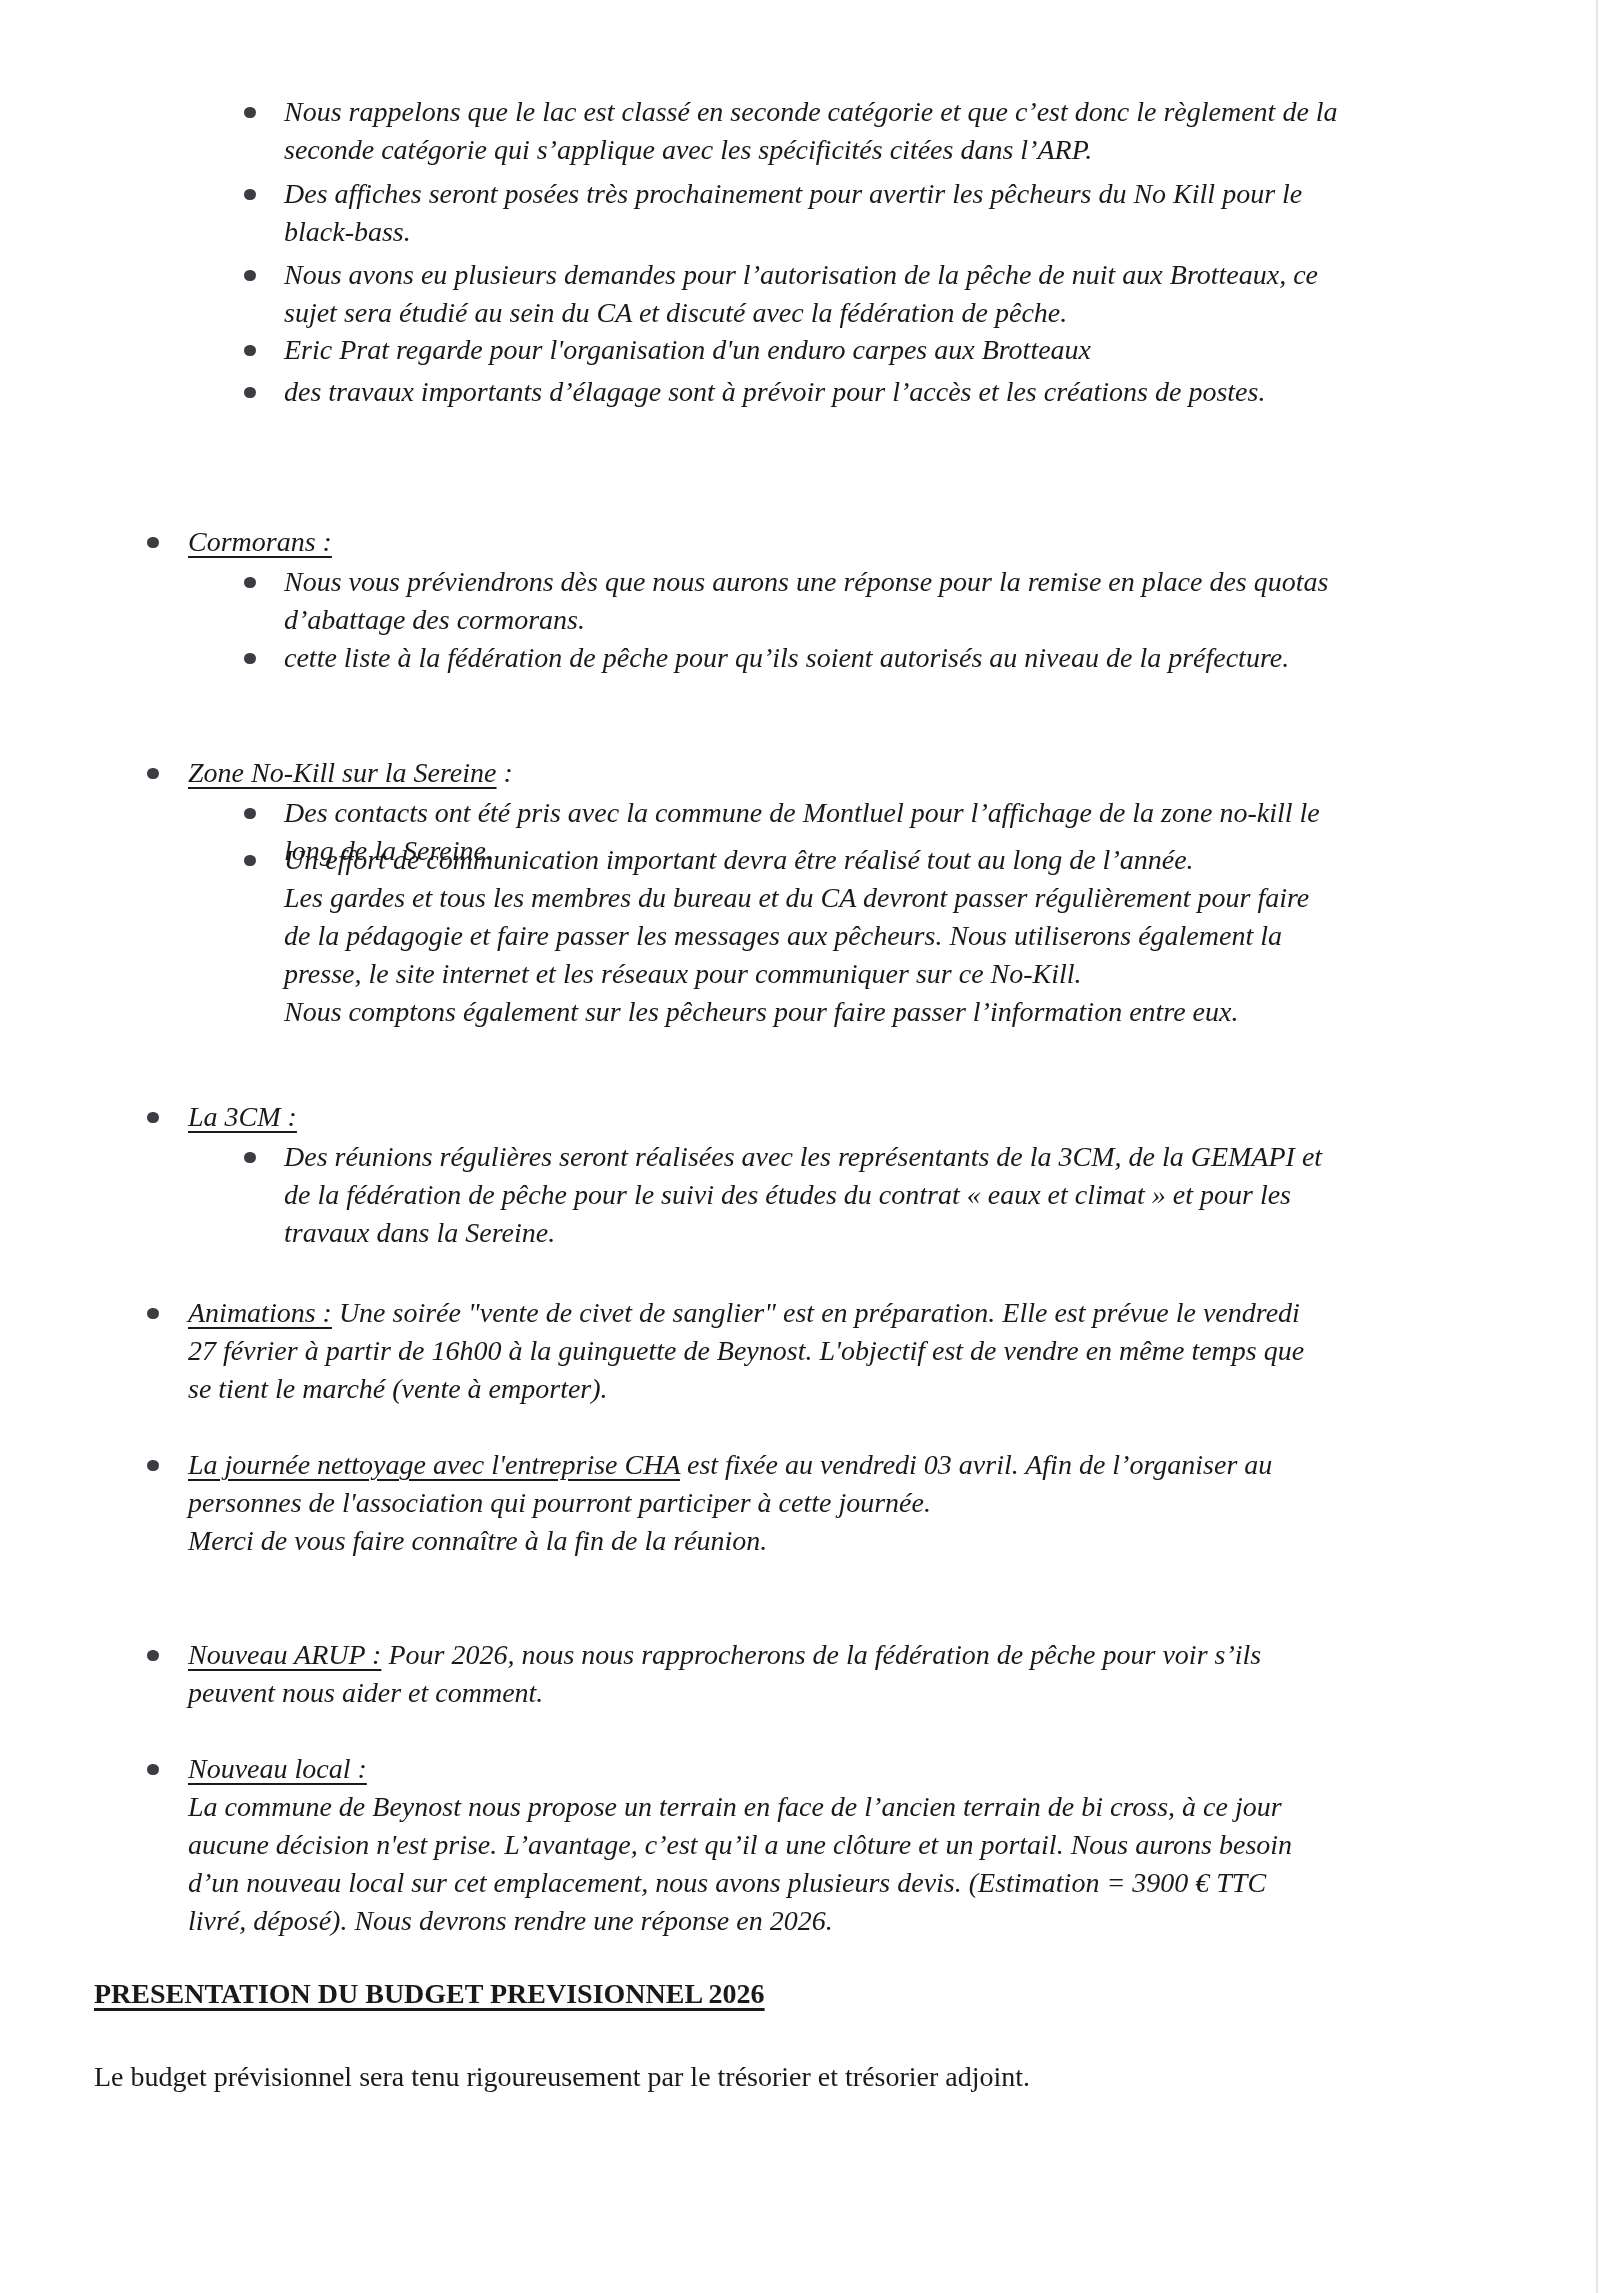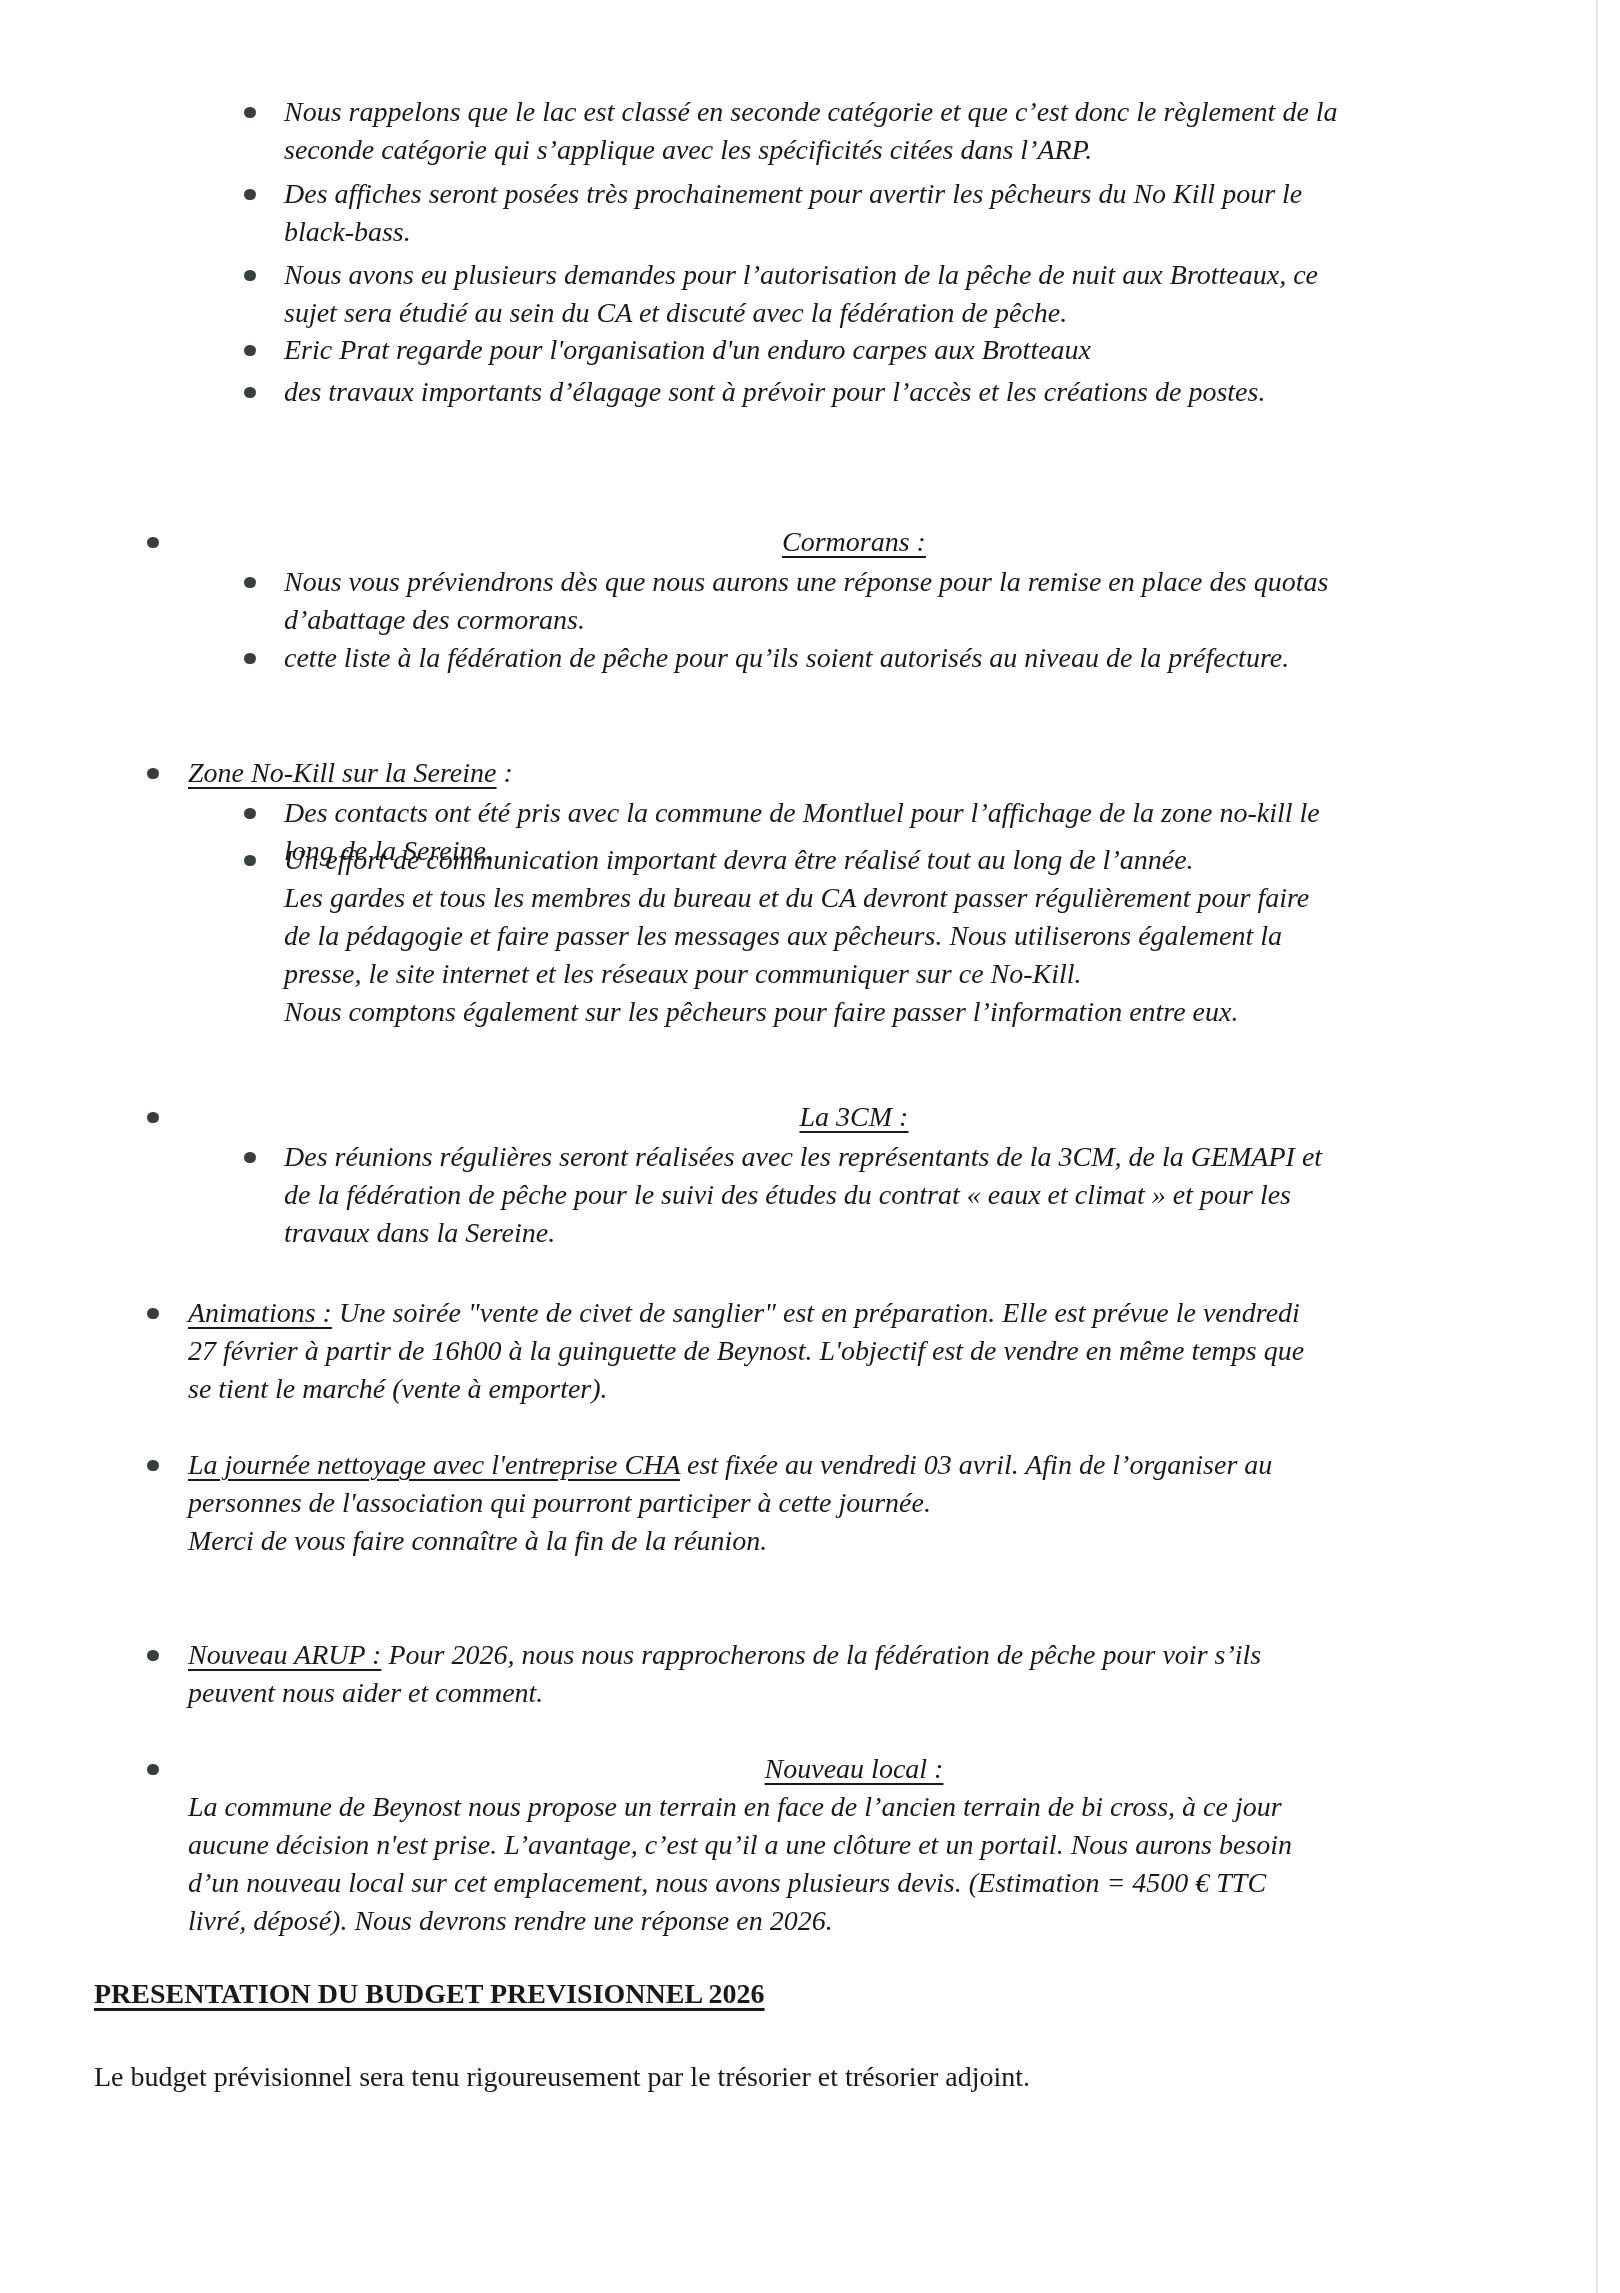--- a/index.html
+++ b/index.html
@@ -7,21 +7,21 @@
          font-family: "Liberation Serif", "DejaVu Serif", serif; color: #1a1a1a; }
   .scanline { position: absolute; left: 1596px; top: 0; width: 1.8px; height: 2293px; background: #e6e6e6; }
   .page { position: absolute; left: 0; top: 0; width: 1620px; }
   .blk { position: absolute; font-size: 28px; line-height: 38px; font-style: italic; }
   .b1 { left: 188px; width: 1332px; }
   .b2 { left: 284px; width: 1242px; }
   .dot { position: absolute; width: 11.7px; height: 11.7px; border-radius: 50%; background: #3a3d42; }
   .b1 .dot { left: -41px; top: 13.5px; }
   .b2 .dot { left: -40px; top: 13.5px; }
   .line { display: block; white-space: nowrap; }
-  .u { text-decoration: underline; text-underline-offset: 4.5px; text-decoration-thickness: 1.8px; text-align: center; }
+  .u { text-decoration: underline; text-underline-offset: 4.5px; text-decoration-thickness: 1.8px; }
   .heading { position: absolute; left: 94px; top: 1975px; font-size: 28px; line-height: 38px;
              font-weight: bold; text-decoration: underline; text-underline-offset: 5.4px; text-decoration-thickness: 2.7px; white-space: nowrap; }
   .para { position: absolute; left: 94px; top: 2058px; font-size: 28px; line-height: 38px; white-space: nowrap; }
 </style>
 </head>
 <body>
 
 <div class="scanline"></div>
 
 <div class="page">
@@ -111,20 +111,20 @@
     <span class="dot"></span>
     <span class="line"><span class="u">Nouveau ARUP :</span><span> Pour 2026, nous nous rapprocherons de la fédération de pêche pour voir s’ils</span></span>
     <span class="line">peuvent nous aider et comment.</span>
   </div>
 
   <div class="blk b1" style="top:1750px">
     <span class="dot"></span>
     <span class="line u">Nouveau local :</span>
     <span class="line">La commune de Beynost nous propose un terrain en face de l’ancien terrain de bi cross, à ce jour</span>
     <span class="line">aucune décision n'est prise. L’avantage, c’est qu’il a une clôture et un portail. Nous aurons besoin</span>
-    <span class="line">d’un nouveau local sur cet emplacement, nous avons plusieurs devis. (Estimation = 4500 € TTC</span>
+    <span class="line">d’un nouveau local sur cet emplacement, nous avons plusieurs devis. (Estimation = 3900 € TTC</span>
     <span class="line">livré, déposé). Nous devrons rendre une réponse en 2026.</span>
   </div>
 
   <div class="heading">PRESENTATION DU BUDGET PREVISIONNEL 2026</div>
   <div class="para">Le budget prévisionnel sera tenu rigoureusement par le trésorier et trésorier adjoint.</div>
 </div>
 
 
 </body></html>

